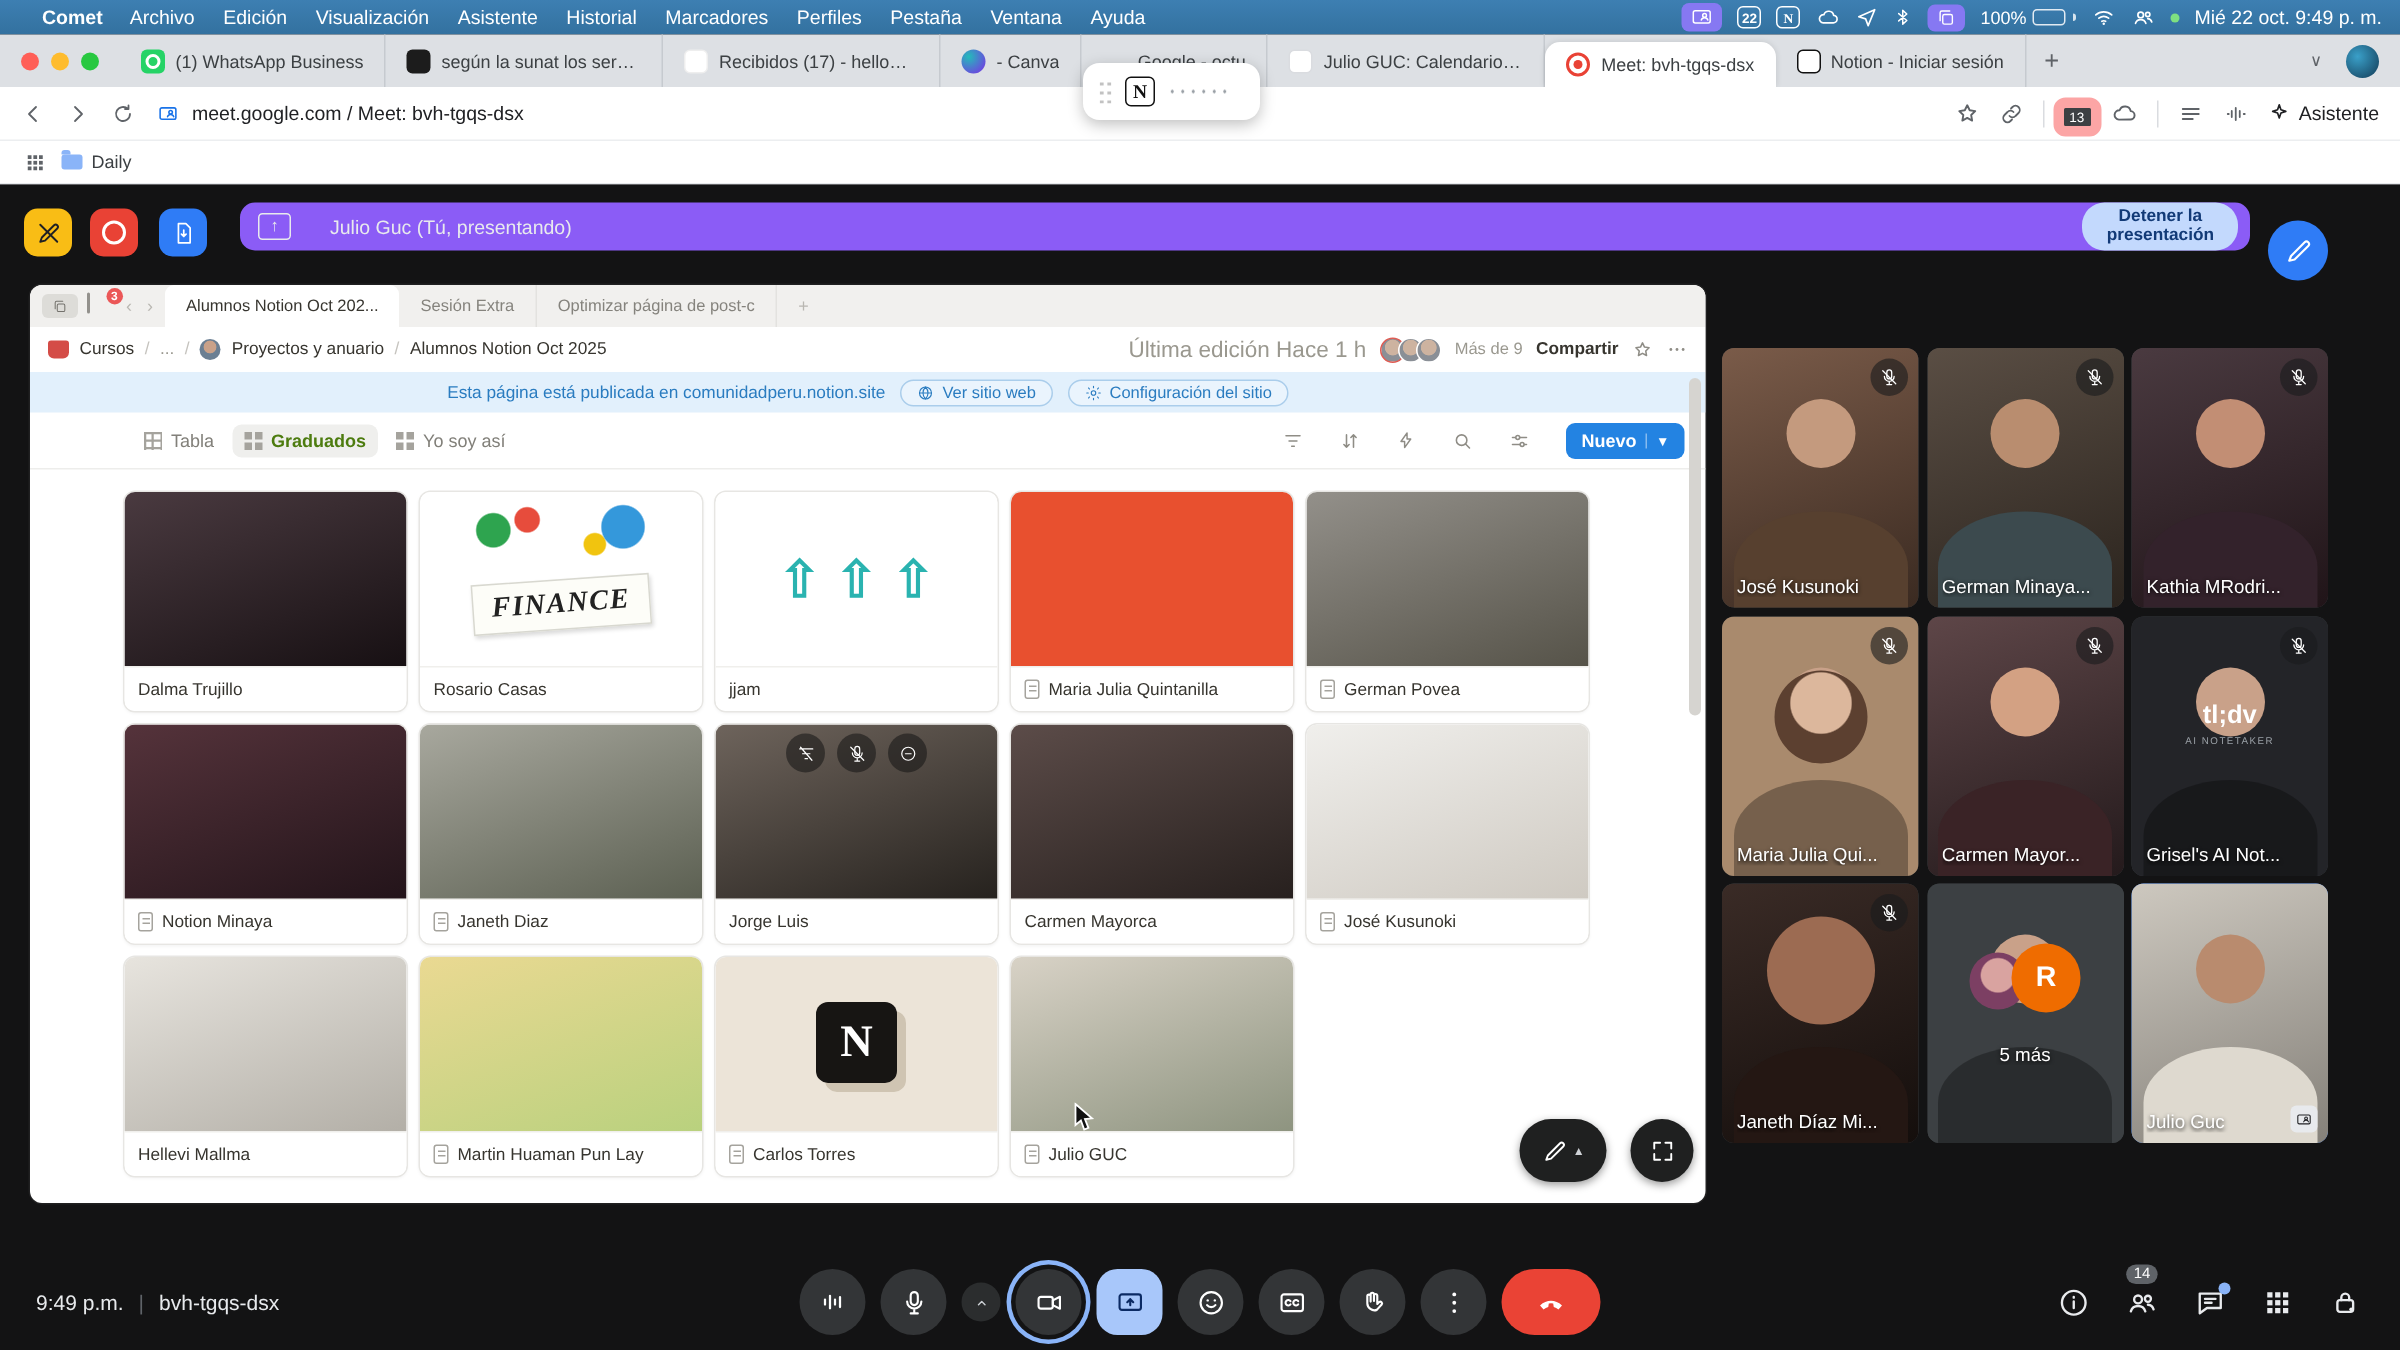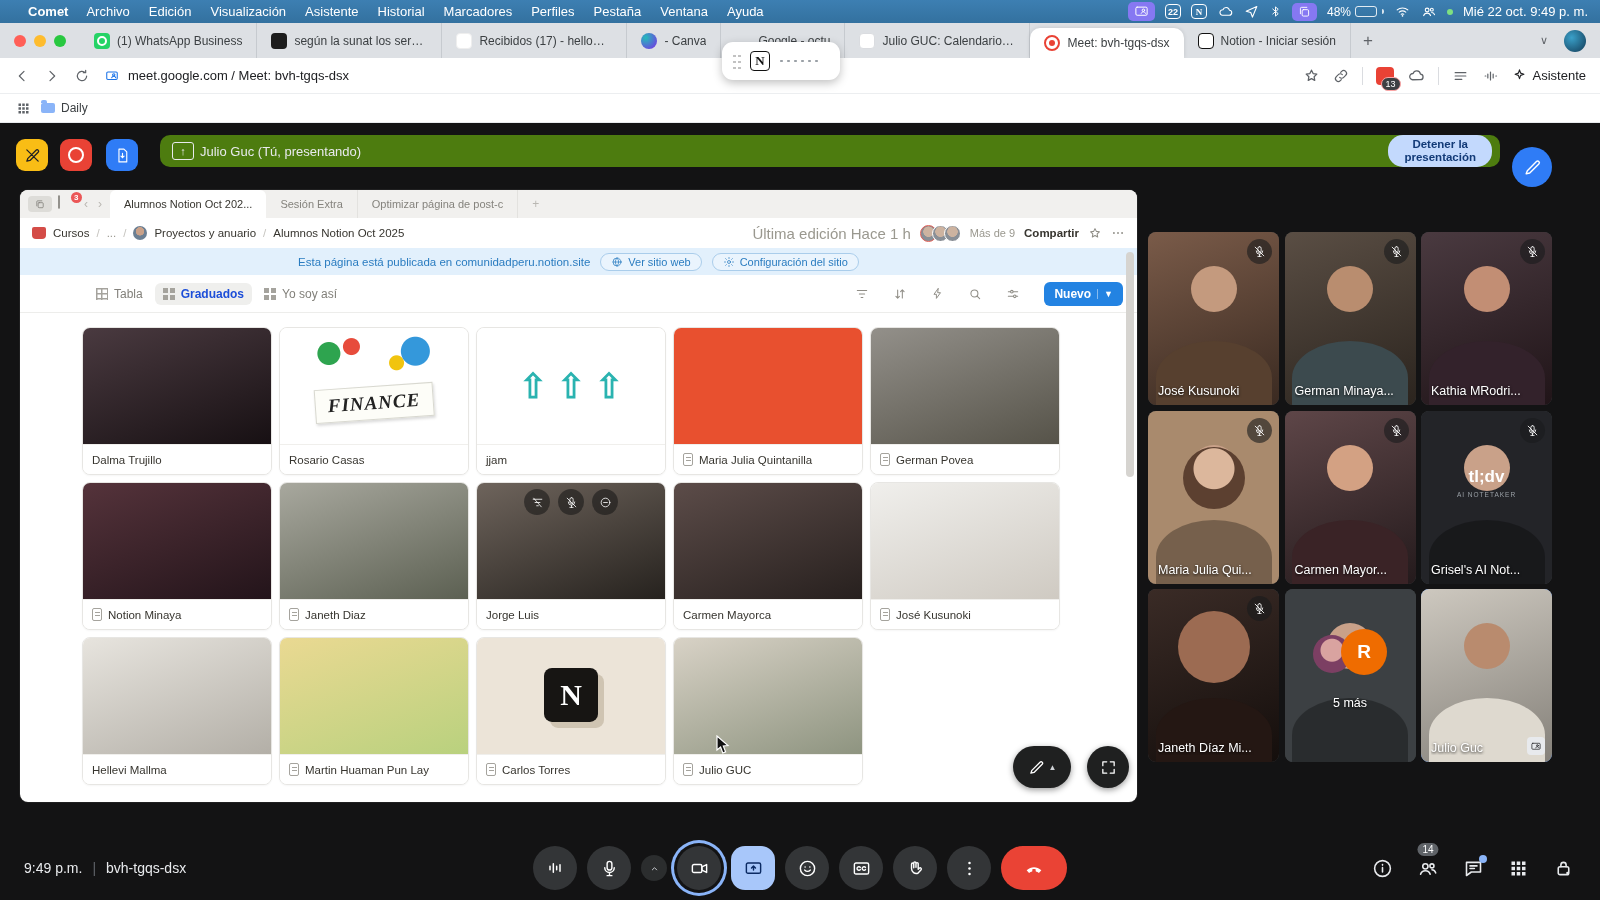--- a/index.html
+++ b/index.html
@@ -58,39 +58,39 @@
 
   
   .urlbar { position:absolute; top:58px; left:0; right:0; height:36px; background:#fff; display:flex; align-items:center;
     padding:0 14px; color:#5f6368; gap:14px; border-bottom:1px solid #eceef0; }
   .urltext { font-size:13px; color:#202124; display:flex; align-items:center; gap:8px; flex:1; }
   .chipic { color:#1a73e8; }
   .url-right { display:flex; align-items:center; gap:13px; }
   .vsep { width:1px; height:18px; background:#dadce0; }
   .extbadge { position:relative; width:18px; height:18px; background:#e94235; border-radius:4px; }
   .extbadge .cnt { position:absolute; right:-7px; bottom:-6px; background:#3c4043; color:#fff; font-size:9px;
-    border-radius:8px; padding:1px 4px; border:1px solid #fca5a5; }
+    border-radius:8px; padding:1px 4px; border:7px solid #fca5a5; }
   .asst { display:flex; align-items:center; gap:6px; font-size:13px; color:#202124; }
 
   
   .bookbar { position:absolute; top:94px; left:0; right:0; height:29px; background:#fff; display:flex; align-items:center;
     gap:10px; padding:0 16px; border-bottom:1px solid #e8eaed; color:#3c4043; font-size:12px; }
   .folder { width:14px; height:10px; background:#8ab4f8; border-radius:2px; position:relative; }
   .folder::before { content:""; position:absolute; top:-3px; left:0; width:6px; height:3px; background:#8ab4f8; border-radius:2px 2px 0 0; }
 
   
   .meet { position:absolute; top:123px; left:0; right:0; bottom:0; background:#131314; }
   .ptoolbar { position:absolute; top:12px; left:0; right:0; height:40px; }
   .sqbtn { position:absolute; width:32px; height:32px; top:4px; border-radius:9px; display:flex; align-items:center; justify-content:center; color:#202124; }
   .b-yellow { left:16px; background:#f9bd15; }
   .b-red { left:60px; background:#e94235; }
   .b-red::after { content:""; width:12px; height:12px; border:2.5px solid #fff; border-radius:50%; }
   .b-blue { left:106px; background:#2f7cf6; color:#fff; }
-  .ppill { position:absolute; left:160px; right:100px; height:32px; background:#4d7c0f; border-radius:10px;
-    display:flex; align-items:center; color:#e8eaed; font-size:13px; padding:0 8px 0 12px; gap:6px; }
+  .ppill { position:absolute; left:160px; right:100px; height:32px; background:#8b5cf6; border-radius:10px;
+    display:flex; align-items:center; color:#e8eaed; font-size:13px; padding:0 8px 0 12px; gap:26px; }
   .shicon { width:22px; height:18px; border:1.7px solid #e8eaed; border-radius:3px; position:relative; }
   .shicon::after { content:"↑"; position:absolute; inset:0; display:flex; align-items:center; justify-content:center; font-size:11px; }
   .stoppres { margin-left:auto; background:#c3d9fd; color:#123a77; border-radius:15px; font-size:11.5px; line-height:1.15;
     padding:3px 16px; text-align:center; font-weight:bold; }
   .aibtn { position:absolute; right:48px; top:12px; width:40px; height:40px; border-radius:50%; background:#2f7cf6;
     color:#fff; display:flex; align-items:center; justify-content:center; }
 
   
   .shared { position:absolute; left:20px; top:67px; width:1117px; height:612px; background:#fff; border-radius:8px;
     overflow:hidden; box-shadow:0 0 0 1px rgba(255,255,255,.06); color:#37352f; }
@@ -117,21 +117,21 @@
   .avastack .av.rec { border-color:#e05c53; margin-left:0; }
   .morethan { color:#9a988f; font-size:11px; }
   .nshare { font-size:11.5px; font-weight:bold; color:#37352f; }
   .nicon { color:#8f8d86; }
   .nbanner { height:27px; background:#e2f0fc; display:flex; align-items:center; justify-content:center; gap:10px;
     font-size:11.5px; color:#2a7cc0; }
   .nbtn { display:flex; align-items:center; gap:5px; border:1px solid #aacdeb; border-radius:13px; padding:2px 10px;
     font-size:11px; color:#2a7cc0; background:#eaf4fd; }
   .nviews { height:38px; display:flex; align-items:center; padding:0 14px 0 68px; gap:4px; border-bottom:1px solid #ededeb; font-size:12px; }
   .vtab { display:flex; align-items:center; gap:6px; padding:4px 8px; border-radius:6px; color:#82807a; }
-  .vtab.active { background:#efefed; color:#1d4ed8; font-weight:bold; }
+  .vtab.active { background:#efefed; color:#4d7c0f; font-weight:bold; }
   .vicon { width:12px; height:12px; flex:none; }
   .vicon.table { background:
     linear-gradient(#a5a39d,#a5a39d) 0 0/12px 1.5px,
     linear-gradient(#a5a39d,#a5a39d) 0 5px/12px 1.5px,
     linear-gradient(#a5a39d,#a5a39d) 0 10.5px/12px 1.5px,
     linear-gradient(#a5a39d,#a5a39d) 0 0/1.5px 12px,
     linear-gradient(#a5a39d,#a5a39d) 5.2px 0/1.5px 12px,
     linear-gradient(#a5a39d,#a5a39d) 10.5px 0/1.5px 12px; background-repeat:no-repeat; }
   .vicon.gallery { background:
     linear-gradient(#a5a39d,#a5a39d) 0 0/5px 5px,
@@ -451,21 +451,21 @@
       </svg>
     <svg class="ic" width="13" height="15">
         <use href="#i-bt"></use>
       </svg>
     <span class="mpill">
         <svg class="ic" width="15" height="14" style="stroke-width:1.6">
           <use href="#i-copy"></use>
         </svg>
       </span>
     <span class="batt">
-      <span>48%</span>
+      <span>100%</span>
       <span class="batt-body"><span class="batt-fill"></span></span>
         <span class="batt-cap"></span>
     </span>
     <svg class="ic" width="17" height="15">
         <use href="#i-wifi"></use>
       </svg>
     <svg class="ic" width="16" height="15">
         <use href="#i-people"></use>
       </svg>
     <span class="greendot"></span>

